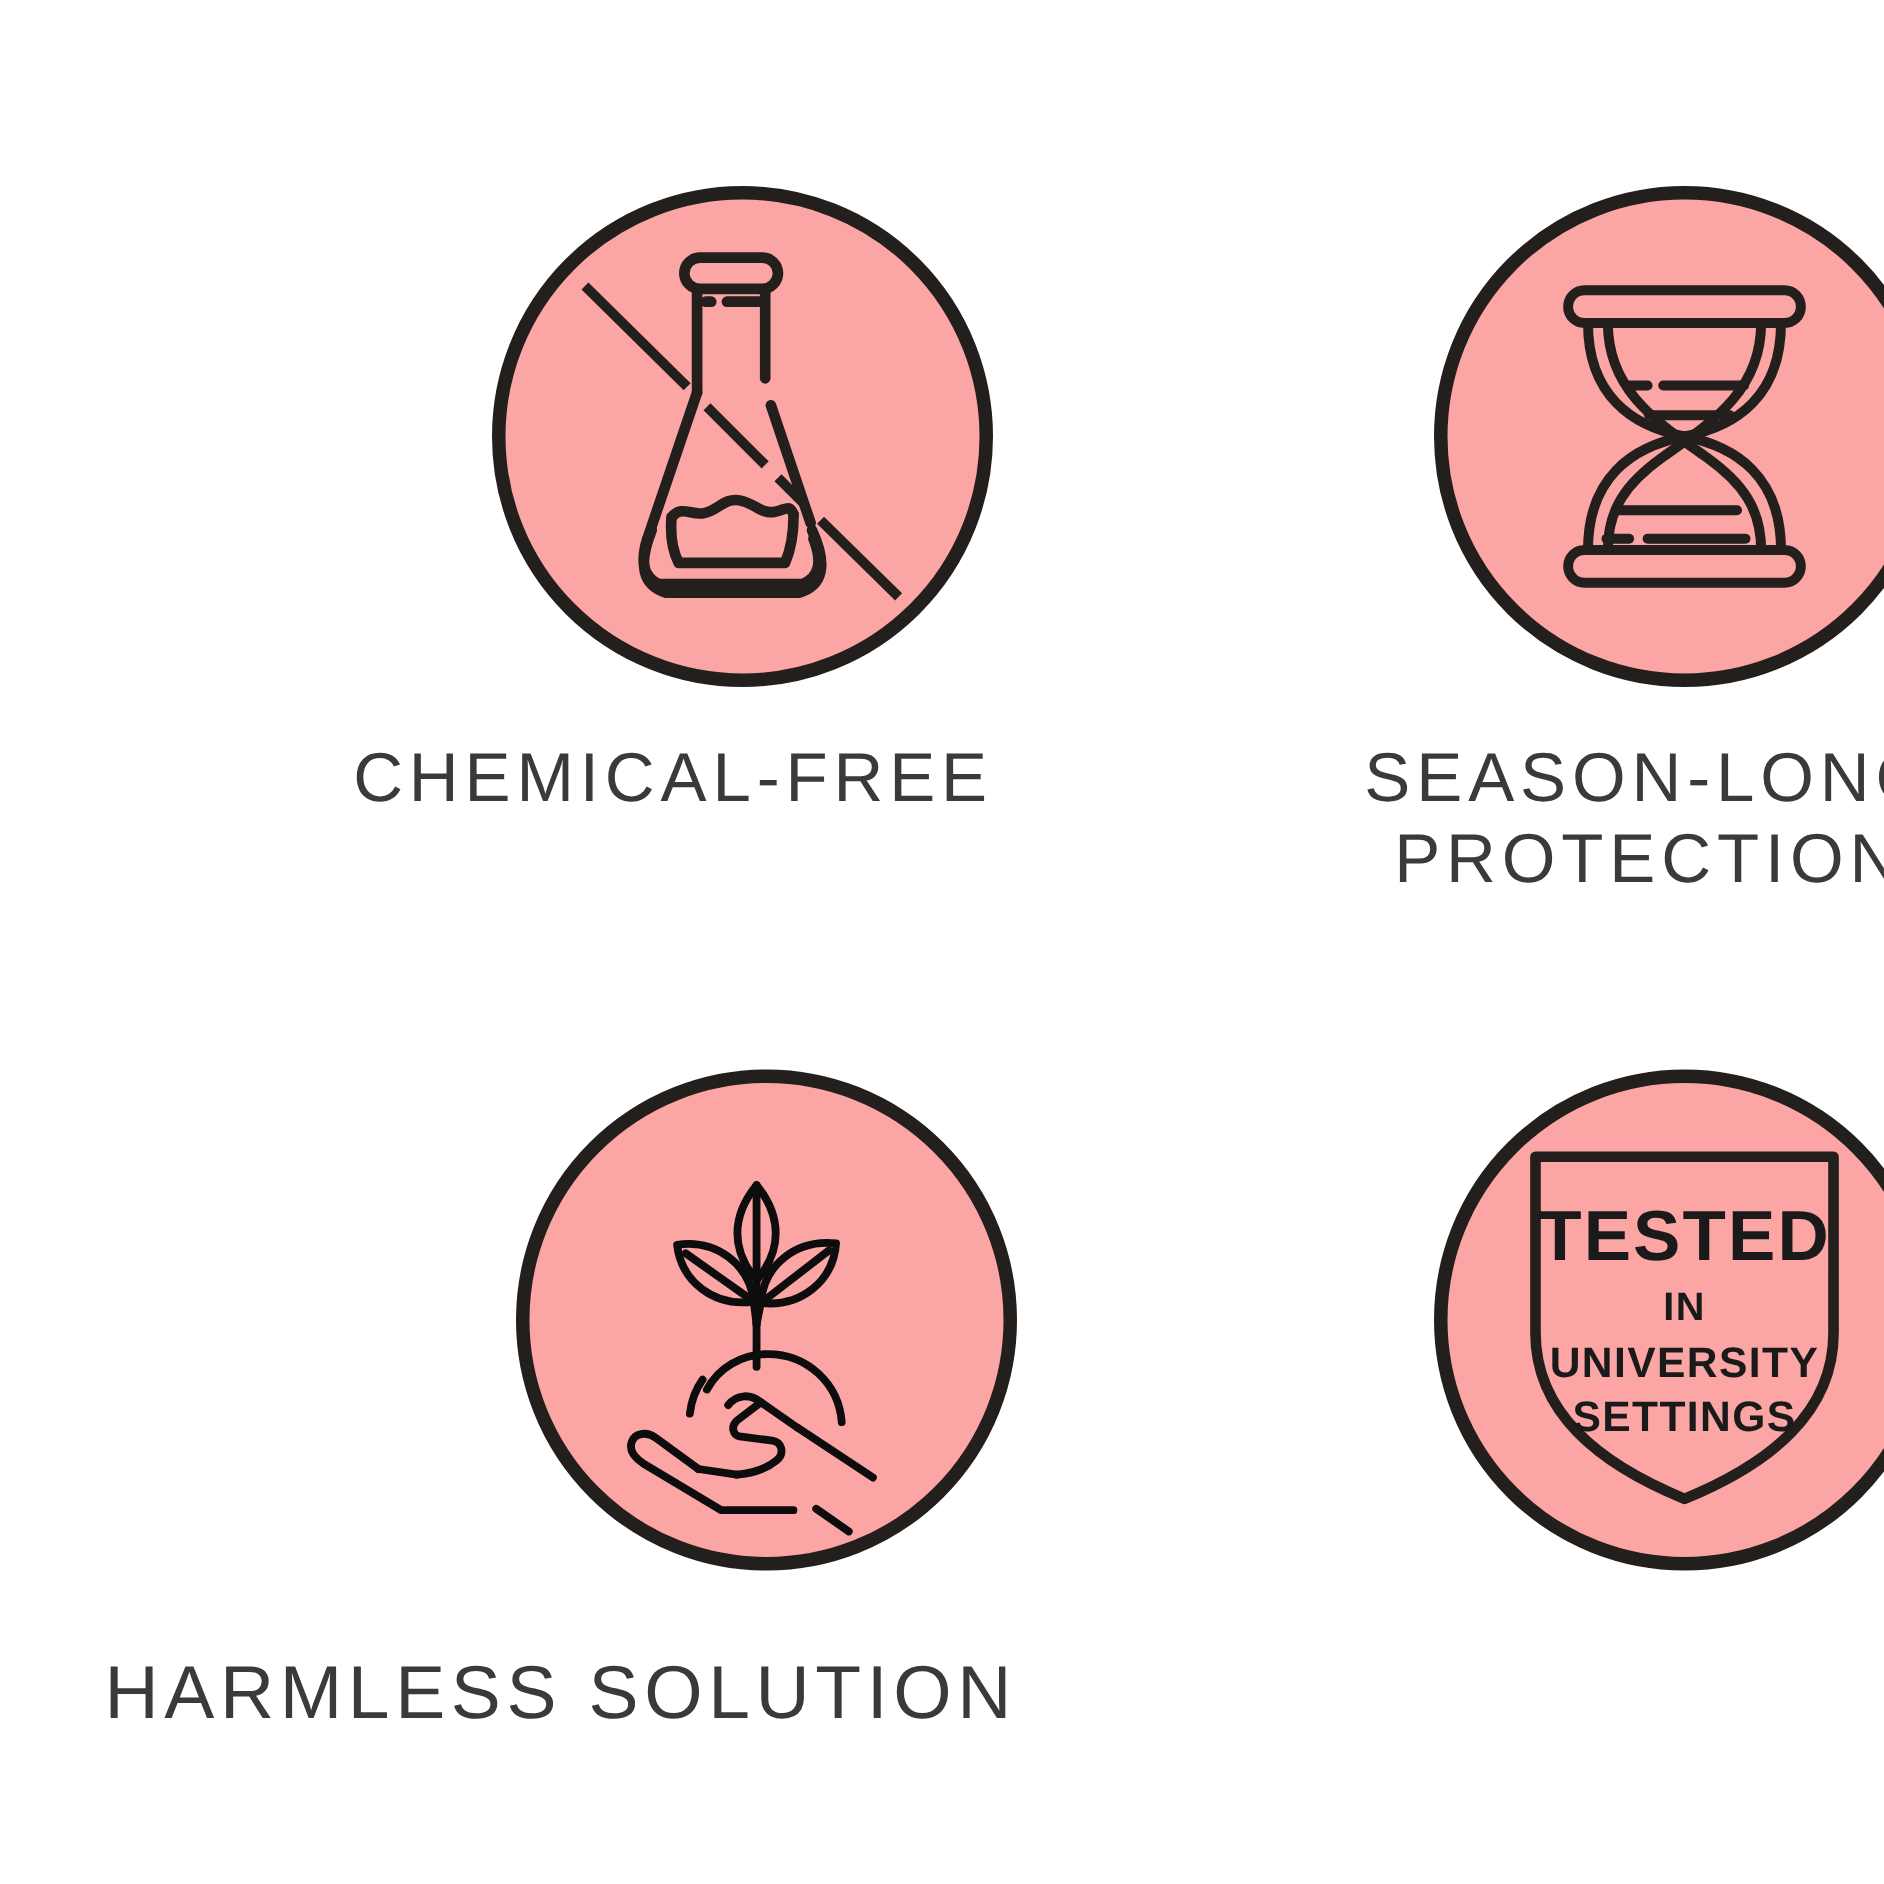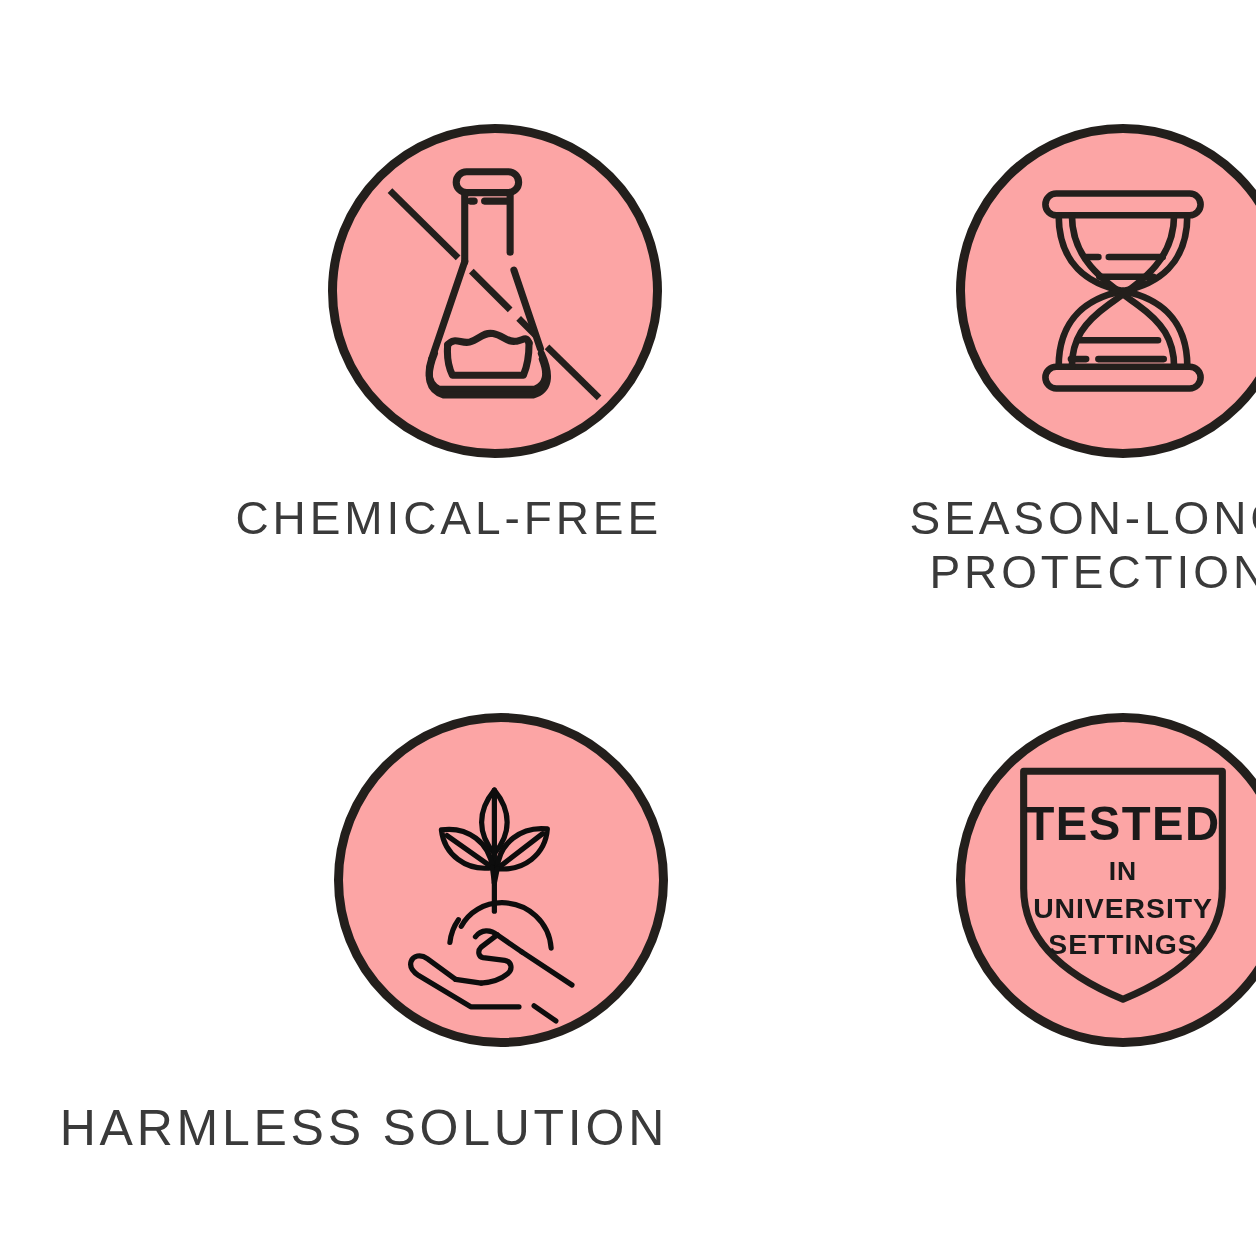--- a/index.html
+++ b/index.html
@@ -25,21 +25,21 @@
     width: 628px;
     height: 628px;
     display: flex;
     flex-direction: column;
     align-items: flex-end;
     margin-left: 34px;
   }
 
   .cell-tl { left: 0;   top: 0; }
   .cell-tr { left: 628px; top: 0; }
-  .cell-bl { left: 6px;   top: 628px; }
+  .cell-bl { left: 16px;   top: 628px; }
   .cell-br { left: 628px; top: 628px; }
 
   .icon-disc {
     position: relative;
     width: 334px;
     height: 334px;
     border-radius: 50%;
     background: #fca5a5;
     border: 9px solid #231F1C;
     box-sizing: border-box;

